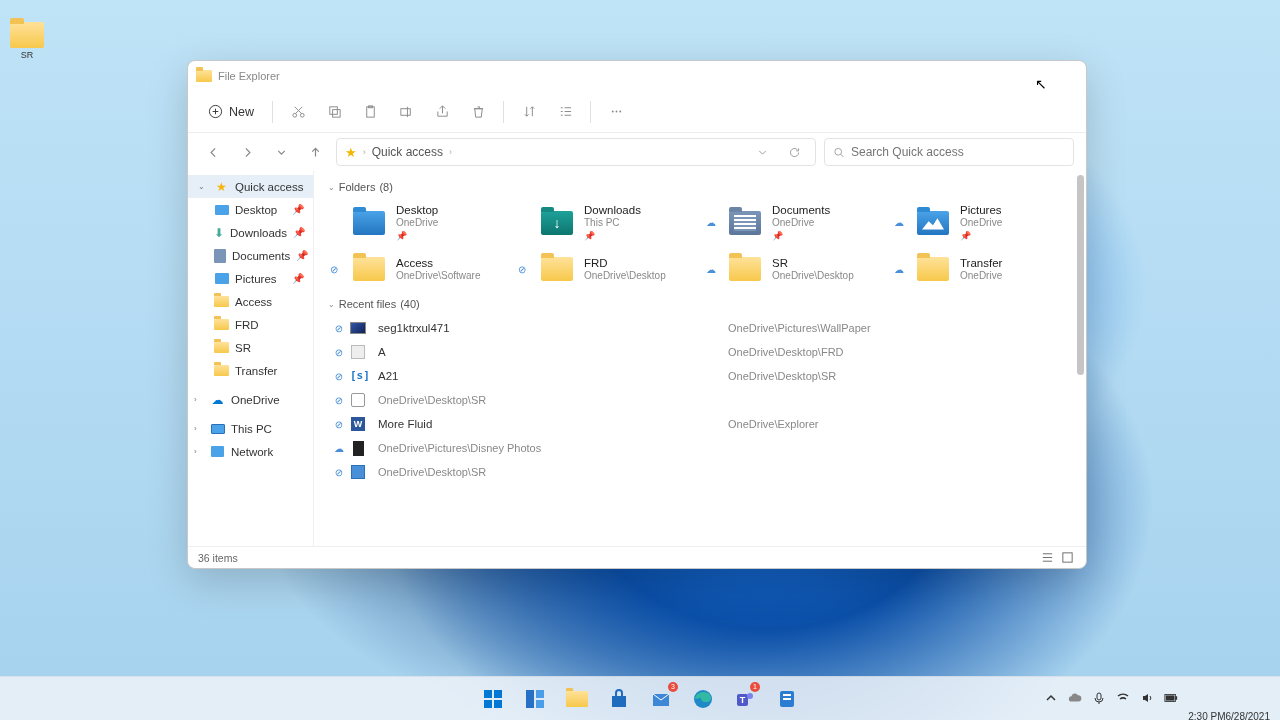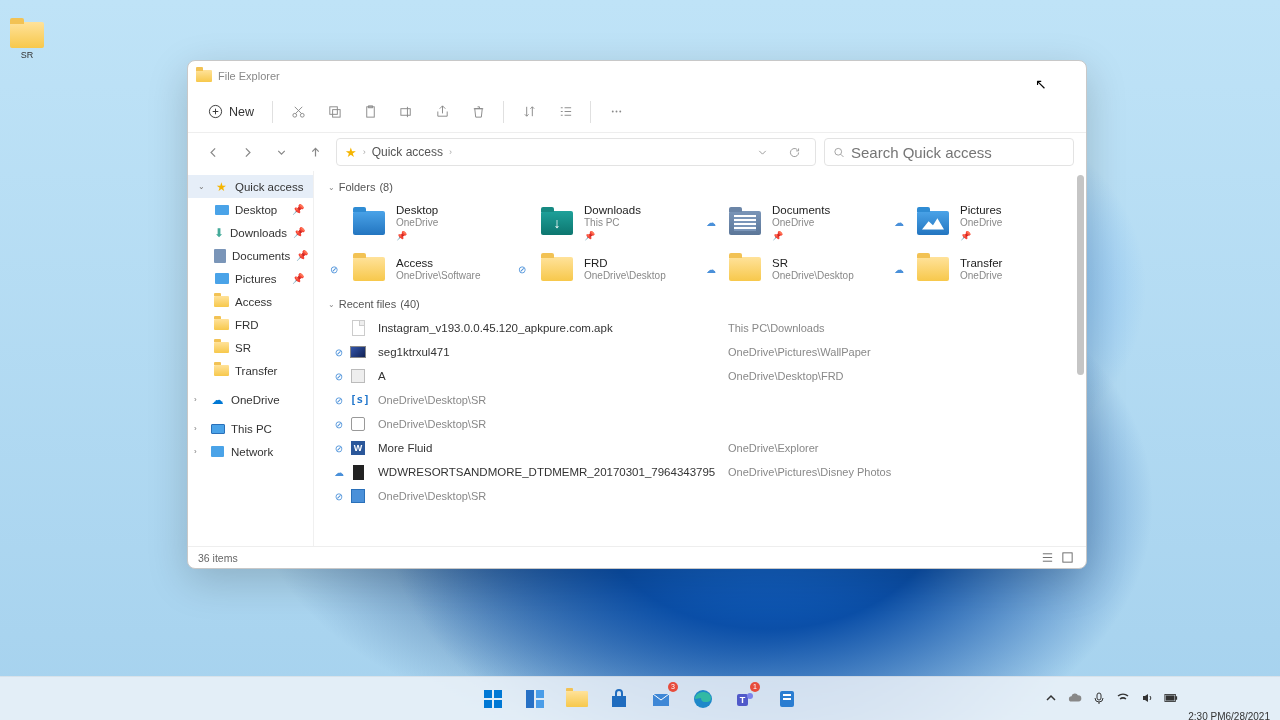--- a/index.html
+++ b/index.html
@@ -35,21 +35,21 @@
 
 .addrbar { height:38px; display:flex; align-items:center; padding:0 12px; gap:8px; }
 .navbtn { width:26px; height:26px; display:flex; align-items:center; justify-content:center; border-radius:4px; cursor:pointer; color:#888; }
 .navbtn svg{width:13px;height:13px;}
 .addr-field { flex:1; display:flex; align-items:center; height:28px; border:1px solid #e3e3e3; border-radius:4px; padding:0 8px; font-size:12px; color:#555; gap:6px; }
 .addr-field .star{color:#f5b500;font-size:13px;}
 .addr-field .crumb{cursor:pointer;}
 .addr-field .sep{color:#aaa;font-size:9px;}
 .addr-field .spacer{flex:1;}
 .search-field { width:250px; height:28px; border:1px solid #e3e3e3; border-radius:4px; display:flex; align-items:center; padding:0 8px; gap:6px; color:#888; font-size:12px; }
-.search-field input{border:none;outline:none;width:100%;font-size:15px;color:#404040;}
+.search-field input{border:none;outline:none;width:100%;font-size:12px;color:#404040;}
 
 .body { flex:1; display:flex; overflow:hidden; }
 .sidebar { width:126px; padding:4px 0; border-right:1px solid #f0f0f0; overflow-y:auto; }
 .nav-item { display:flex; align-items:center; gap:6px; padding:4px 8px 4px 10px; font-size:11.5px; color:#333; cursor:pointer; position:relative; }
 .nav-item.sel { background:#e6eef8; }
 .nav-item .exp { width:10px; font-size:8px; color:#777; }
 .nav-item .nico { width:15px; height:15px; display:flex; align-items:center; justify-content:center; font-size:12px; }
 .nav-item .pin { margin-left:auto; color:#888; font-size:10px; }
 .nav-item.sub { padding-left:26px; }
 .nav-item.root { padding-left:6px; }
@@ -425,48 +425,41 @@
           </div>
         </div>
 
       <div class="grp-hdr">
         <span class="chv">⌄</span>
         <span>Recent files</span>
         <span>(<span>40</span>)</span>
       </div>
       <div class="files-list" id="files-list">
           <div class="file-row">
-            <span class="sync"></span>
-            <span class="fico">
-              <div class="doc-ico"></div>
-            </span>
-            <span class="fname">Instagram_v193.0.0.45.120_apkpure.com.apk</span>
-            <span class="fpath">This PC\Downloads</span>
-          </div>
-          <div class="file-row">
             <span class="sync">⊘</span>
             <span class="fico">
               <div class="pic-ico"></div>
             </span>
             <span class="fname">seg1ktrxul471</span>
             <span class="fpath">OneDrive\Pictures\WallPaper</span>
           </div>
           <div class="file-row">
             <span class="sync">⊘</span>
             <span class="fico">
               <div class="txt-ico"></div>
             </span>
             <span class="fname">A</span>
             <span class="fpath">OneDrive\Desktop\FRD</span>
           </div>
           <div class="file-row">
             <span class="sync">⊘</span>
             <span class="fico">
               <div class="code-ico">[s]</div>
             </span>
+            <span class="fname">A21</span>
             <span class="fpath">OneDrive\Desktop\SR</span>
           </div>
           <div class="file-row">
             <span class="sync">⊘</span>
             <span class="fico">
               <div class="xbox-ico"></div>
             </span>
             <span class="fpath">OneDrive\Desktop\SR</span>
           </div>
           <div class="file-row">
@@ -475,21 +468,20 @@
               <div class="word-ico">W</div>
             </span>
             <span class="fname">More Fluid</span>
             <span class="fpath">OneDrive\Explorer</span>
           </div>
           <div class="file-row">
             <span class="sync">☁</span>
             <span class="fico">
               <div class="dark-ico"></div>
             </span>
-            <span class="fname">WDWRESORTSANDMORE_DTDMEMR_20170301_7964343795</span>
             <span class="fpath">OneDrive\Pictures\Disney Photos</span>
           </div>
           <div class="file-row">
             <span class="sync">⊘</span>
             <span class="fico">
               <div class="lnk-ico"></div>
             </span>
             <span class="fpath">OneDrive\Desktop\SR</span>
           </div>
         </div>

